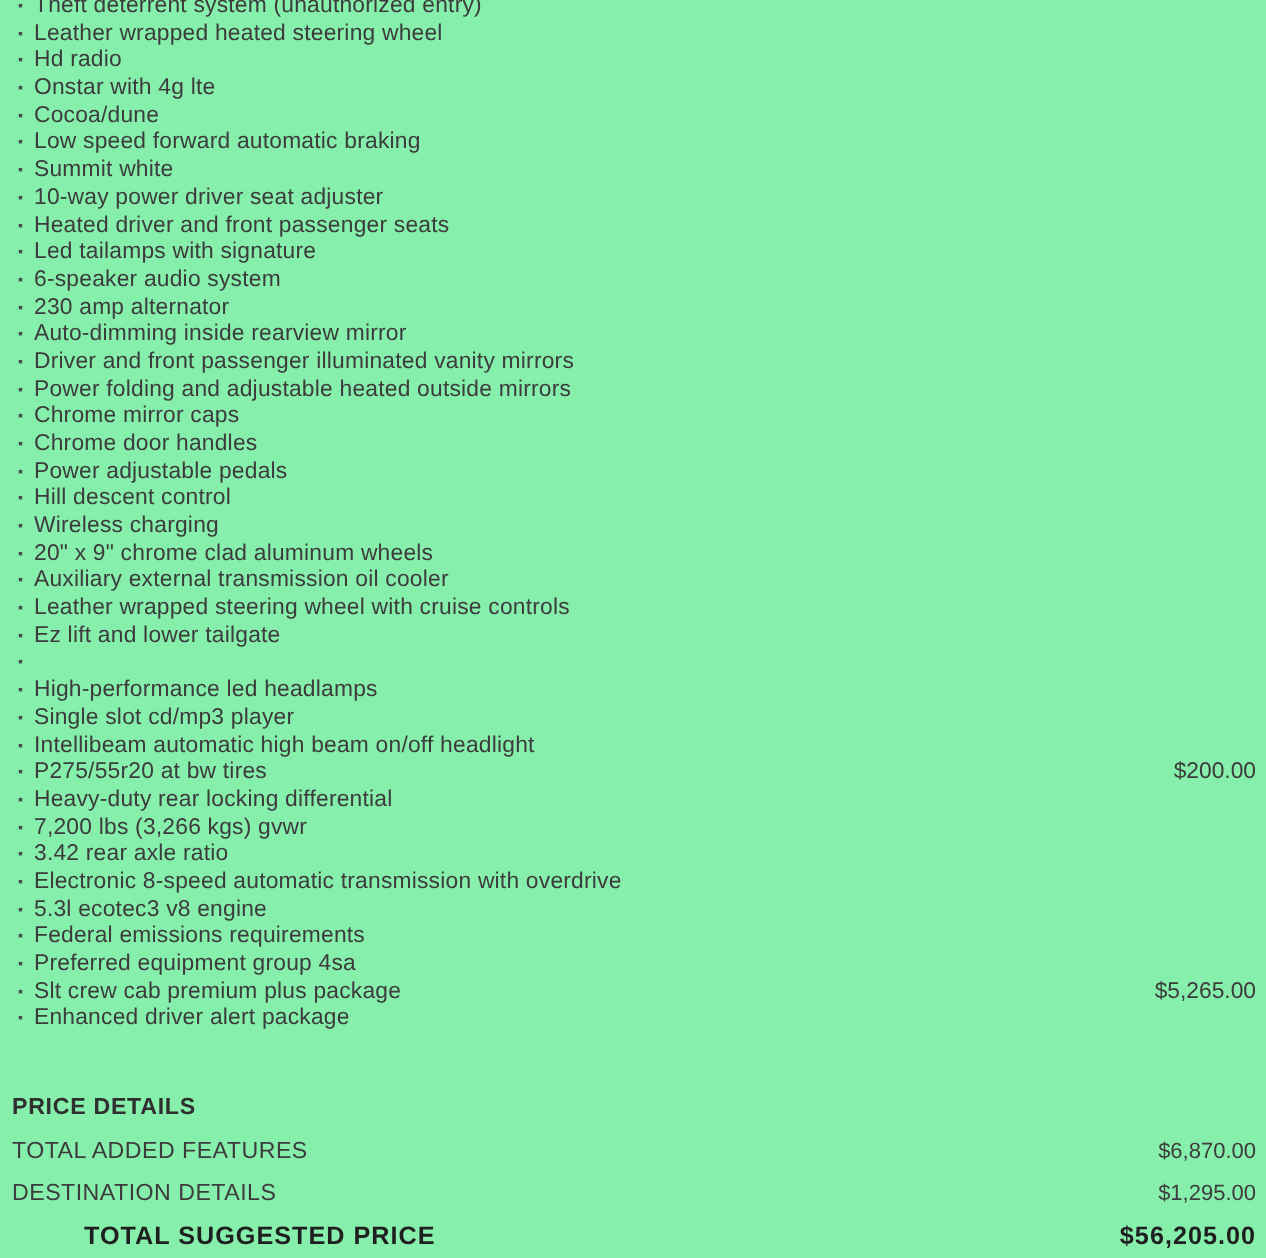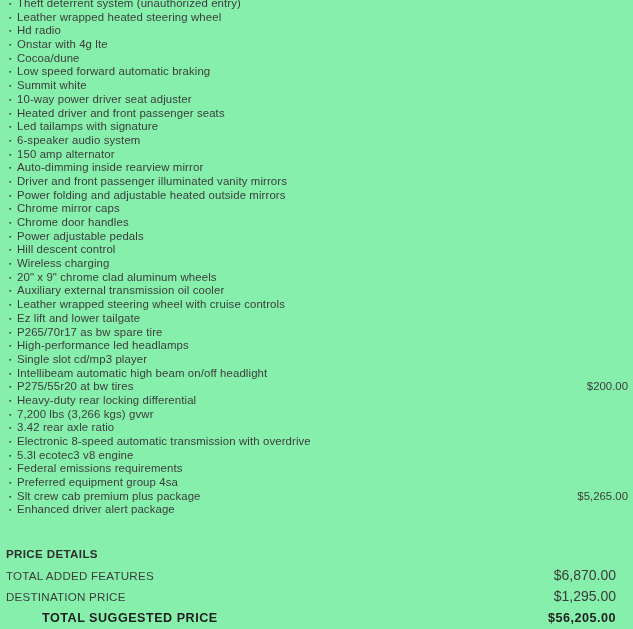--- a/index.html
+++ b/index.html
@@ -59,21 +59,21 @@
     font-size: 11.4px;
     color: #3c3c3c;
     text-align: right;
     white-space: nowrap;
     padding-right: 1px;
   }
   
   .price-details {
     position: absolute;
     left: 0;
-    right: 12px;
+    right: 0;
     top: 544px;
     padding: 0 4px 0 6px;
     box-sizing: border-box;
   }
   .pd-heading {
     font-size: 11.6px;
     font-weight: bold;
     color: #2f2f2f;
     letter-spacing: 0.03em;
     height: 21px;
@@ -87,21 +87,21 @@
     justify-content: space-between;
   }
   .pd-label {
     font-size: 11.6px;
     color: #3c3c3c;
     letter-spacing: 0.02em;
     white-space: nowrap;
   }
   .pd-value {
     margin-left: auto;
-    font-size: 14px;
+    font-size: 11px;
     color: #3c3c3c;
     text-align: right;
     white-space: nowrap;
     padding-right: 1px;
   }
   .pd-row.total .pd-label,
   .pd-row.total .pd-value {
     font-weight: bold;
     font-size: 12.6px;
     color: #1f1f1f;
@@ -169,21 +169,21 @@
         <span class="feature-label">Led tailamps with signature</span>
         <span class="feature-price"></span>
       </li>
       <li class="feature-row">
         <span class="bullet">▪</span>
         <span class="feature-label">6-speaker audio system</span>
         <span class="feature-price"></span>
       </li>
       <li class="feature-row">
         <span class="bullet">▪</span>
-        <span class="feature-label">150 amp alternator</span>
+        <span class="feature-label">230 amp alternator</span>
         <span class="feature-price"></span>
       </li>
       <li class="feature-row">
         <span class="bullet">▪</span>
         <span class="feature-label">Auto-dimming inside rearview mirror</span>
         <span class="feature-price"></span>
       </li>
       <li class="feature-row">
         <span class="bullet">▪</span>
         <span class="feature-label">Driver and front passenger illuminated vanity mirrors</span>
@@ -234,21 +234,20 @@
         <span class="feature-label">Leather wrapped steering wheel with cruise controls</span>
         <span class="feature-price"></span>
       </li>
       <li class="feature-row">
         <span class="bullet">▪</span>
         <span class="feature-label">Ez lift and lower tailgate</span>
         <span class="feature-price"></span>
       </li>
       <li class="feature-row">
         <span class="bullet">▪</span>
-        <span class="feature-label">P265/70r17 as bw spare tire</span>
         <span class="feature-price"></span>
       </li>
       <li class="feature-row">
         <span class="bullet">▪</span>
         <span class="feature-label">High-performance led headlamps</span>
         <span class="feature-price"></span>
       </li>
       <li class="feature-row">
         <span class="bullet">▪</span>
         <span class="feature-label">Single slot cd/mp3 player</span>
@@ -312,21 +311,21 @@
     </ul>
 
   <div class="price-details">
     <div class="pd-heading">PRICE DETAILS</div>
     <div id="price-rows">
         <div class="pd-row">
           <span class="pd-label">TOTAL ADDED FEATURES</span>
           <span class="pd-value">$6,870.00</span>
         </div>
         <div class="pd-row">
-          <span class="pd-label">DESTINATION PRICE</span>
+          <span class="pd-label">DESTINATION DETAILS</span>
           <span class="pd-value">$1,295.00</span>
         </div>
         <div class="pd-row total">
           <span class="pd-label">TOTAL SUGGESTED PRICE</span>
           <span class="pd-value">$56,205.00</span>
         </div>
       </div>
   </div>
 
 </div>

